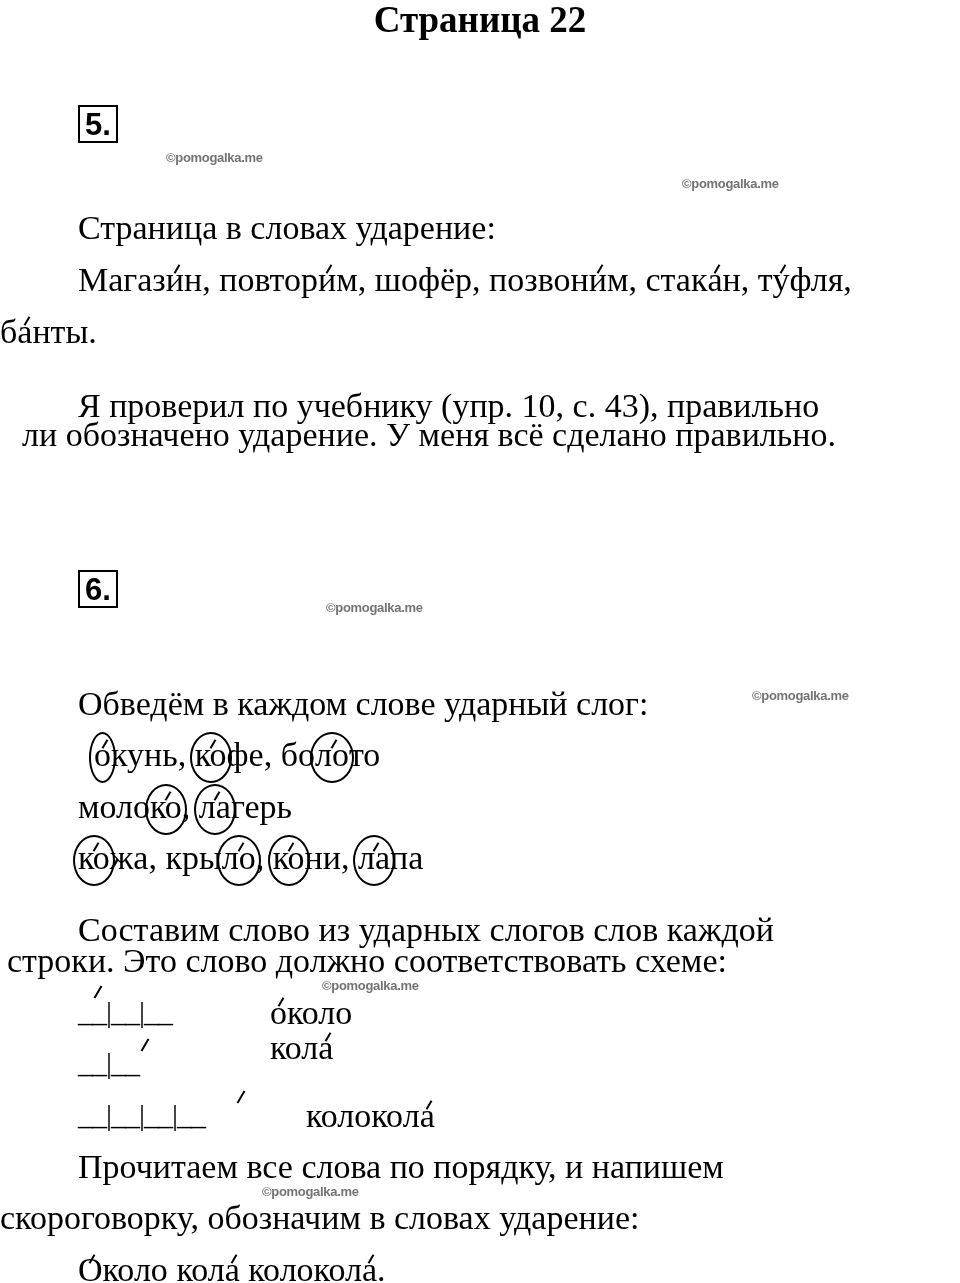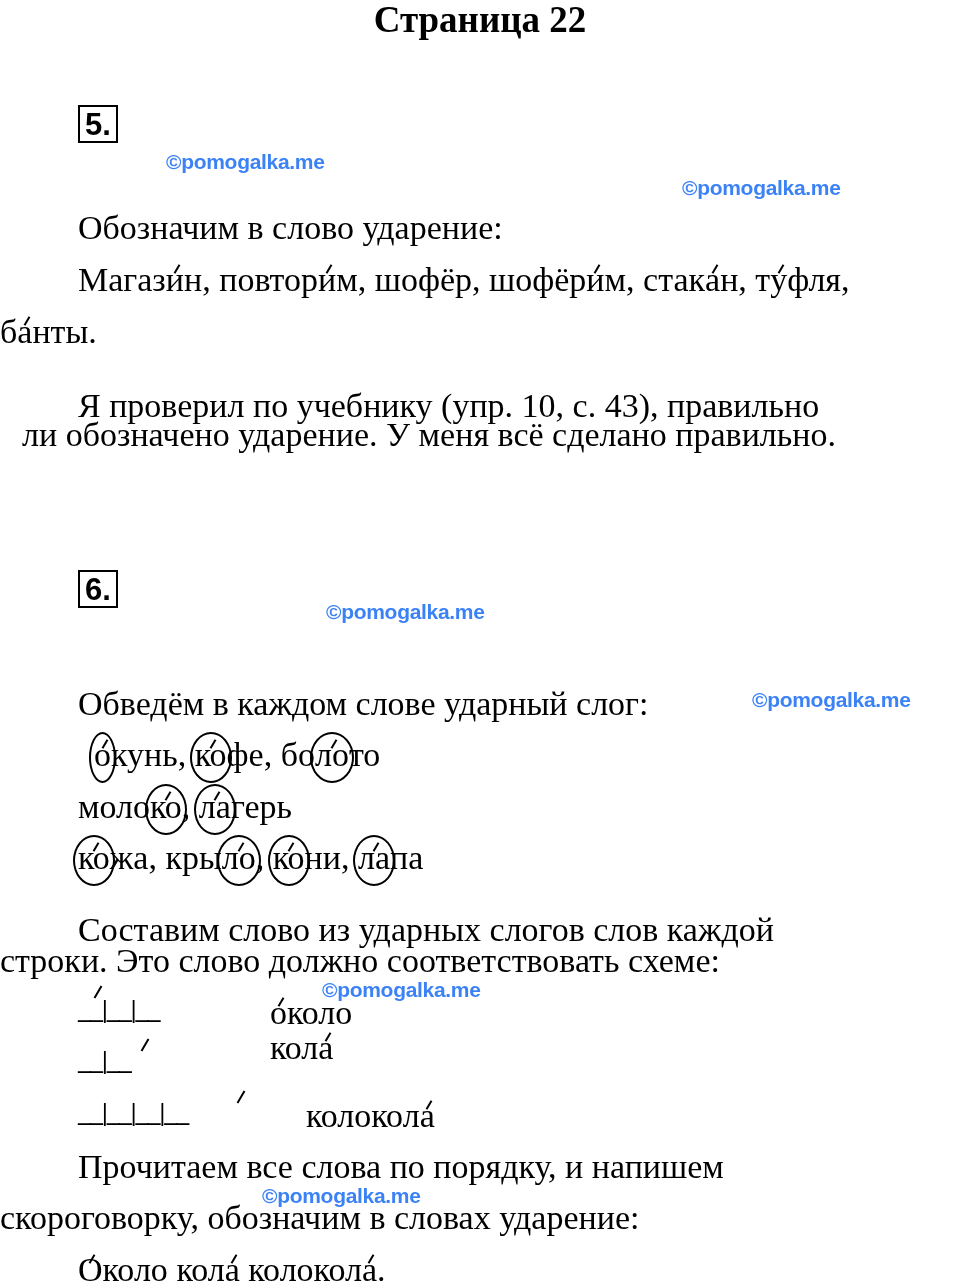--- a/index.html
+++ b/index.html
@@ -4,44 +4,44 @@
   <style>
     html, body { margin: 0; padding: 0; background: #ffffff; }
     body { width: 960px; height: 1283px; position: relative; overflow: hidden;
            font-family: "Liberation Serif", "DejaVu Serif", serif; color: #000; }
     .abs { position: absolute; white-space: nowrap; }
     .title { font-weight: bold; font-size: 37px; left: 0; width: 960px; text-align: center; top: -2px; }
     .tasknum { border: 2px solid #000; font-weight: bold; font-size: 31px; line-height: 36px;
                width: 40px; height: 38px; box-sizing: border-box; text-align: center;
                font-family: "Liberation Sans Narrow", "Liberation Sans", sans-serif; }
     .wm { font-family: "Liberation Sans", "DejaVu Sans", sans-serif; font-weight: bold;
-          font-size: 21px; color: #3b82f6; letter-spacing: -0.3px; }
+          font-size: 13px; color: #737373; letter-spacing: -0.3px; }
     .line { font-size: 34px; line-height: 40px; }
     .acc { position: relative; display: inline-block; }
     .acc::after { content: ""; position: absolute; left: 50%; top: 4px; width: 2px; height: 10px;
                   background: #000; transform: translateX(1px) rotate(30deg); }
     .circ { position: relative; display: inline-block; }
     .circ::before { content: ""; position: absolute; left: -5px; right: -5px; top: -3px; bottom: -8px;
                     border: 2px solid #000; border-radius: 50%; }
-    .scheme { font-family: "Liberation Serif", serif; font-size: 26px; letter-spacing: -1px; font-weight: bold; }
+    .scheme { font-family: "Liberation Serif", serif; font-size: 30px; letter-spacing: -1px; }
     .tick { position: absolute; width: 2px; height: 14px; background: #000; transform: rotate(30deg); }
   </style>
 </head>
 <body>
 
 <div class="abs title">Страница 22</div>
 
 <div class="abs tasknum" style="left:78px; top:105px;">5.</div>
 <div class="abs wm" style="left:166px; top:150px;">©pomogalka.me</div>
 <div class="abs wm" style="left:682px; top:176px;">©pomogalka.me</div>
 
-<div class="abs line" style="left:78px; top:208px;">Обозначим в слово ударение:</div>
+<div class="abs line" style="left:78px; top:208px;">Страница в словах ударение:</div>
 
 <div class="abs line" style="left:78px; top:260px;">
-  <span>Магаз</span><span class="acc">и</span><span>н, </span><span>повтор</span><span class="acc">и</span><span>м, </span><span>шофёр, </span><span>шофёр</span><span class="acc">и</span><span>м, </span><span>стак</span><span class="acc">а</span><span>н, </span><span>т</span><span class="acc">у</span><span>фля,</span>
+  <span>Магаз</span><span class="acc">и</span><span>н, </span><span>повтор</span><span class="acc">и</span><span>м, </span><span>шофёр, </span><span>позвон</span><span class="acc">и</span><span>м, </span><span>стак</span><span class="acc">а</span><span>н, </span><span>т</span><span class="acc">у</span><span>фля,</span>
 </div>
 <div class="abs line" style="left:0px; top:312px;text-align:center;">
   <span>б</span><span class="acc">а</span><span>нты.</span>
 </div>
 
 <div class="abs line" style="left:78px; top:364px;margin-top:22px;">Я проверил по учебнику (упр. 10, с. 43), правильно</div>
 <div class="abs line" style="left:0px; top:415px;padding-left:22px;">ли обозначено ударение. У меня всё сделано правильно.</div>
 
 <div class="abs tasknum" style="left:78px; top:570px;">6.</div>
 <div class="abs wm" style="left:326px; top:600px;">©pomogalka.me</div>
@@ -53,21 +53,21 @@
   <span></span><span class="circ acc">о</span><span>кунь, </span><span></span><span class="circ acc">ко</span><span>фе, </span><span>бо</span><span class="circ acc">ло</span><span>то</span>
 </div>
 <div class="abs line" style="left:78px; top:787px;">
   <span>моло</span><span class="circ acc">ко</span><span>, </span><span></span><span class="circ acc">ла</span><span>герь</span>
 </div>
 <div class="abs line" style="left:78px; top:838px;">
   <span></span><span class="circ acc">ко</span><span>жа, </span><span>кры</span><span class="circ acc">ло</span><span>, </span><span></span><span class="circ acc">ко</span><span>ни, </span><span></span><span class="circ acc">ла</span><span>па</span>
 </div>
 
 <div class="abs line" style="left:78px; top:890px;margin-top:20px;">Составим слово из ударных слогов слов каждой</div>
-<div class="abs line" style="left:0px; top:941px;">строки. Это слово должно соответствовать схеме:</div>
+<div class="abs line" style="left:0px; top:941px;padding-left:7px;">строки. Это слово должно соответствовать схеме:</div>
 <div class="abs wm" style="left:322px; top:978px;">©pomogalka.me</div>
 
 <div class="abs scheme" style="left:78px; top:995px;">__|__|__</div>
 <div class="tick" style="left:97px; top:985px;"></div>
 <div class="abs line" style="left:270px; top:993px;">
   <span></span><span class="acc">о</span><span>коло</span>
 </div>
 
 <div class="abs scheme" style="left:78px; top:1046px;">__|__</div>
 <div class="tick" style="left:144px; top:1038px;"></div>

